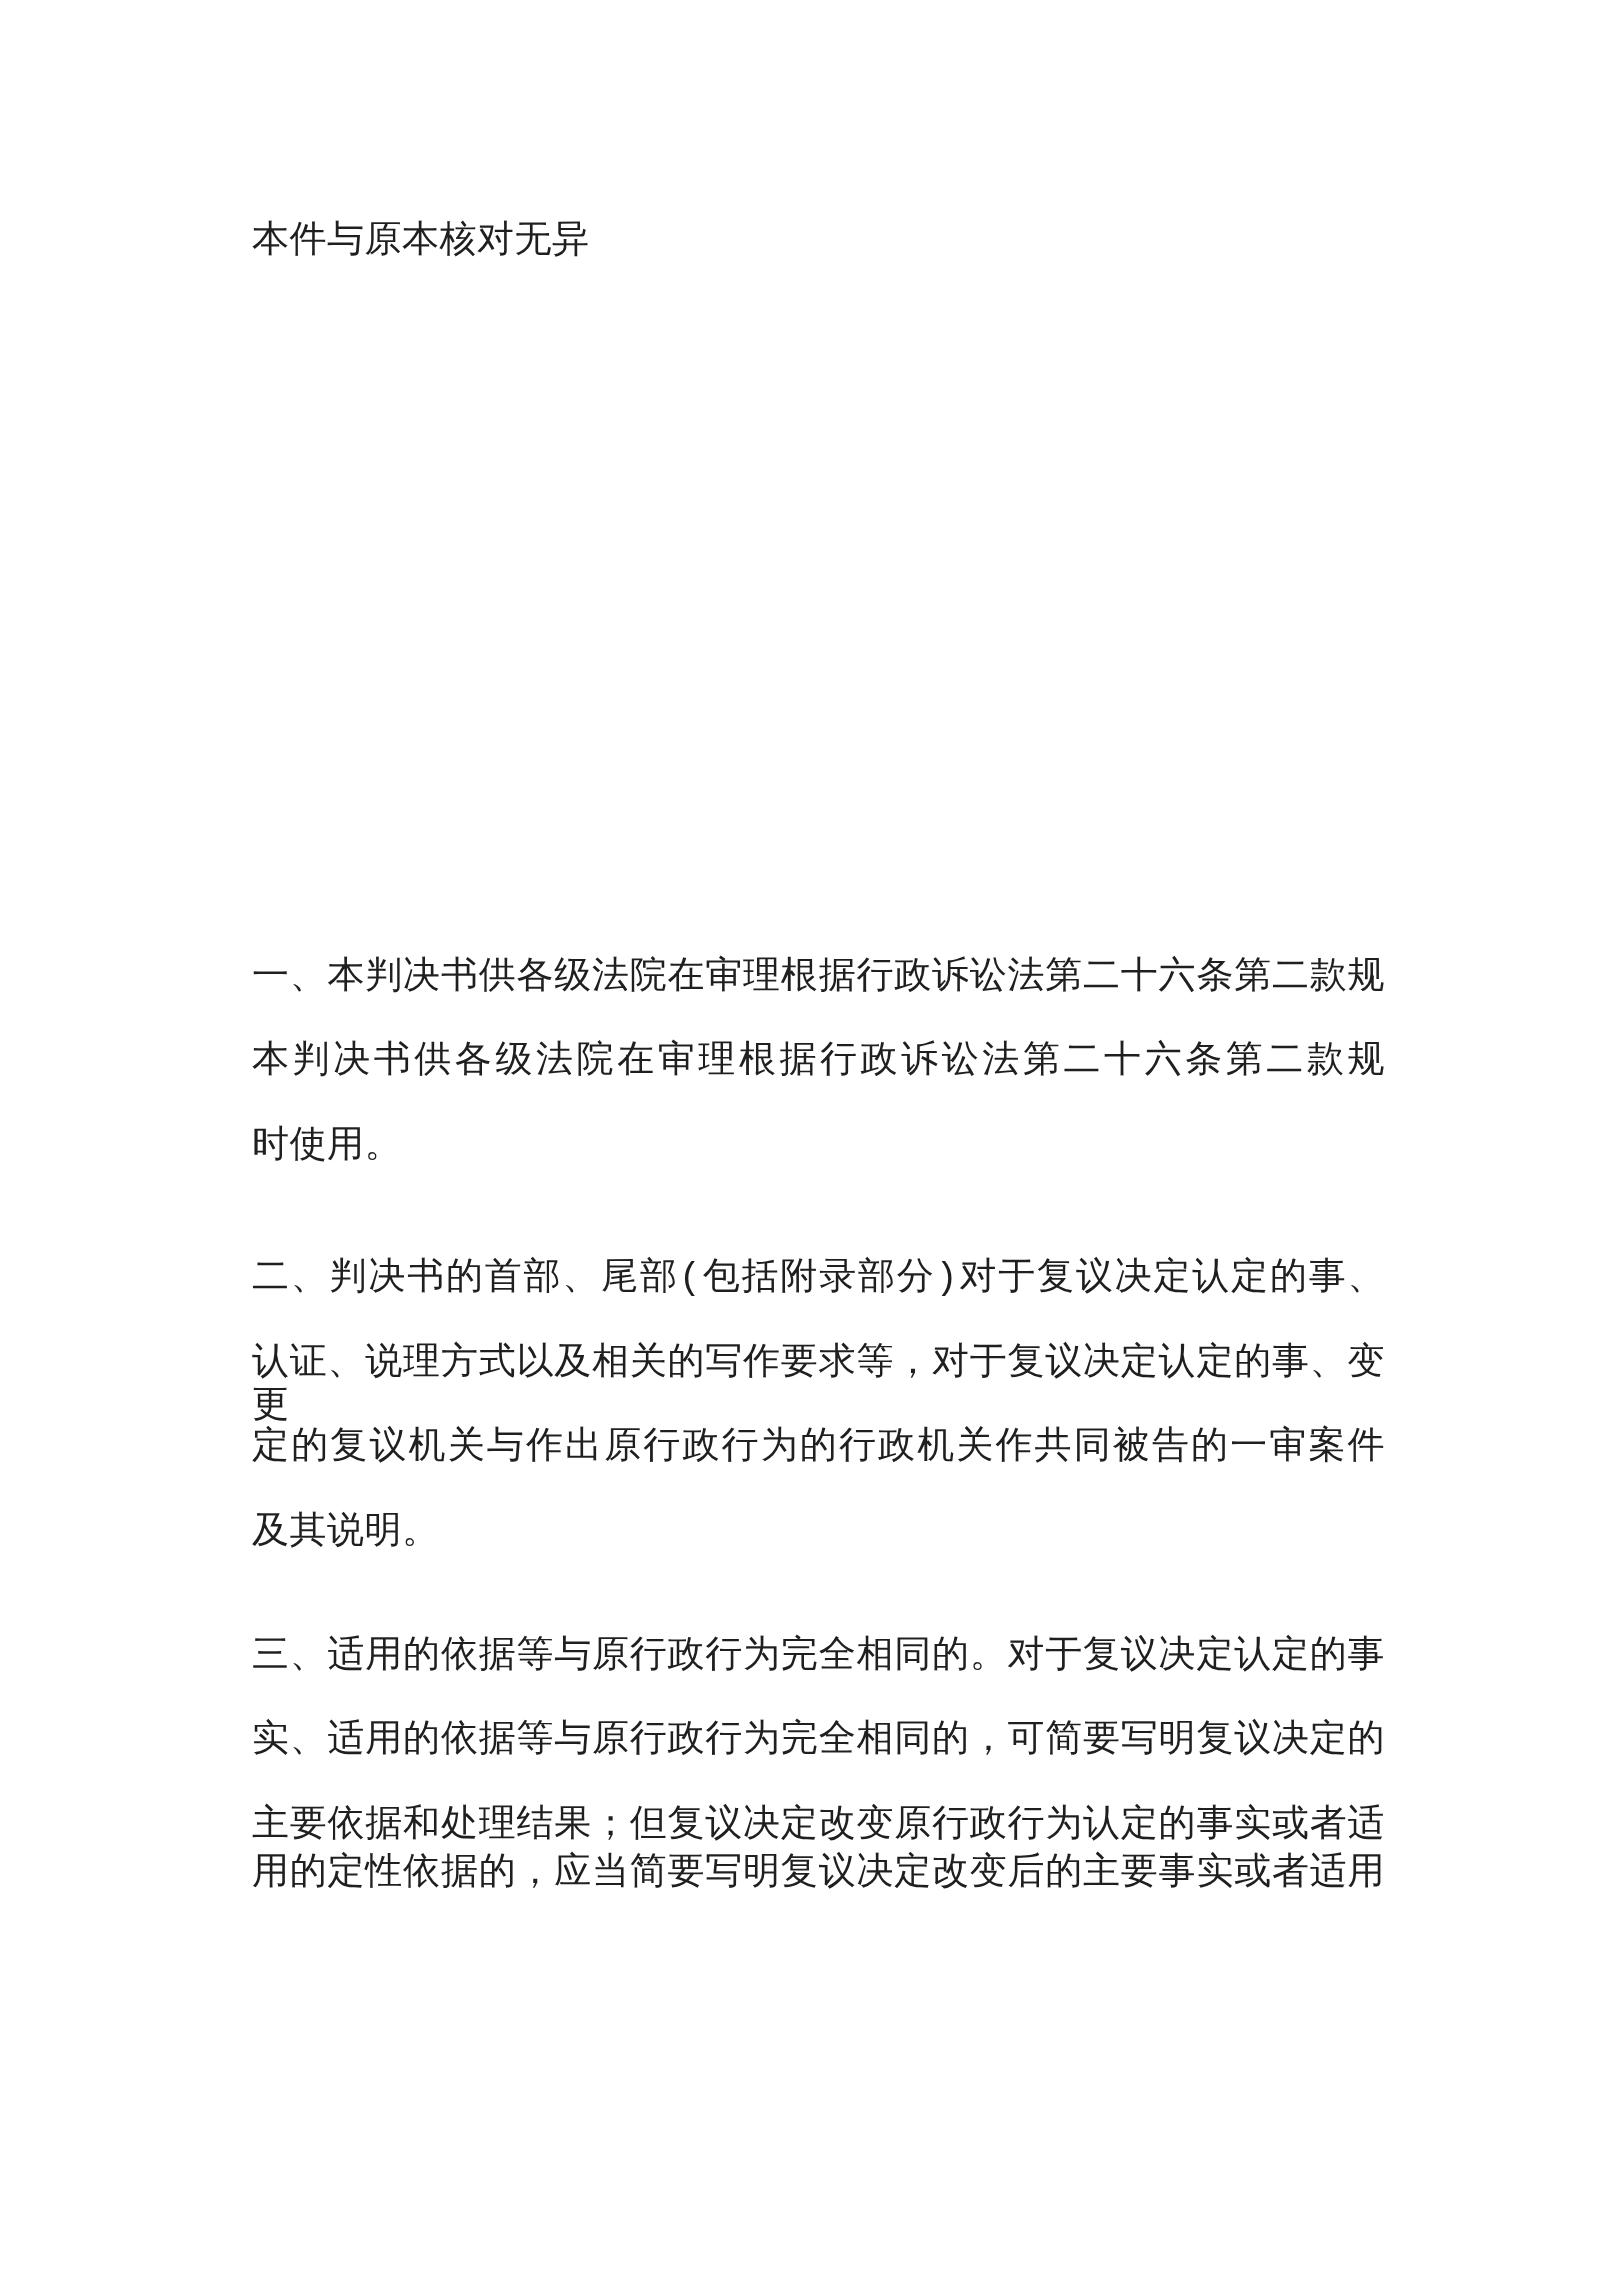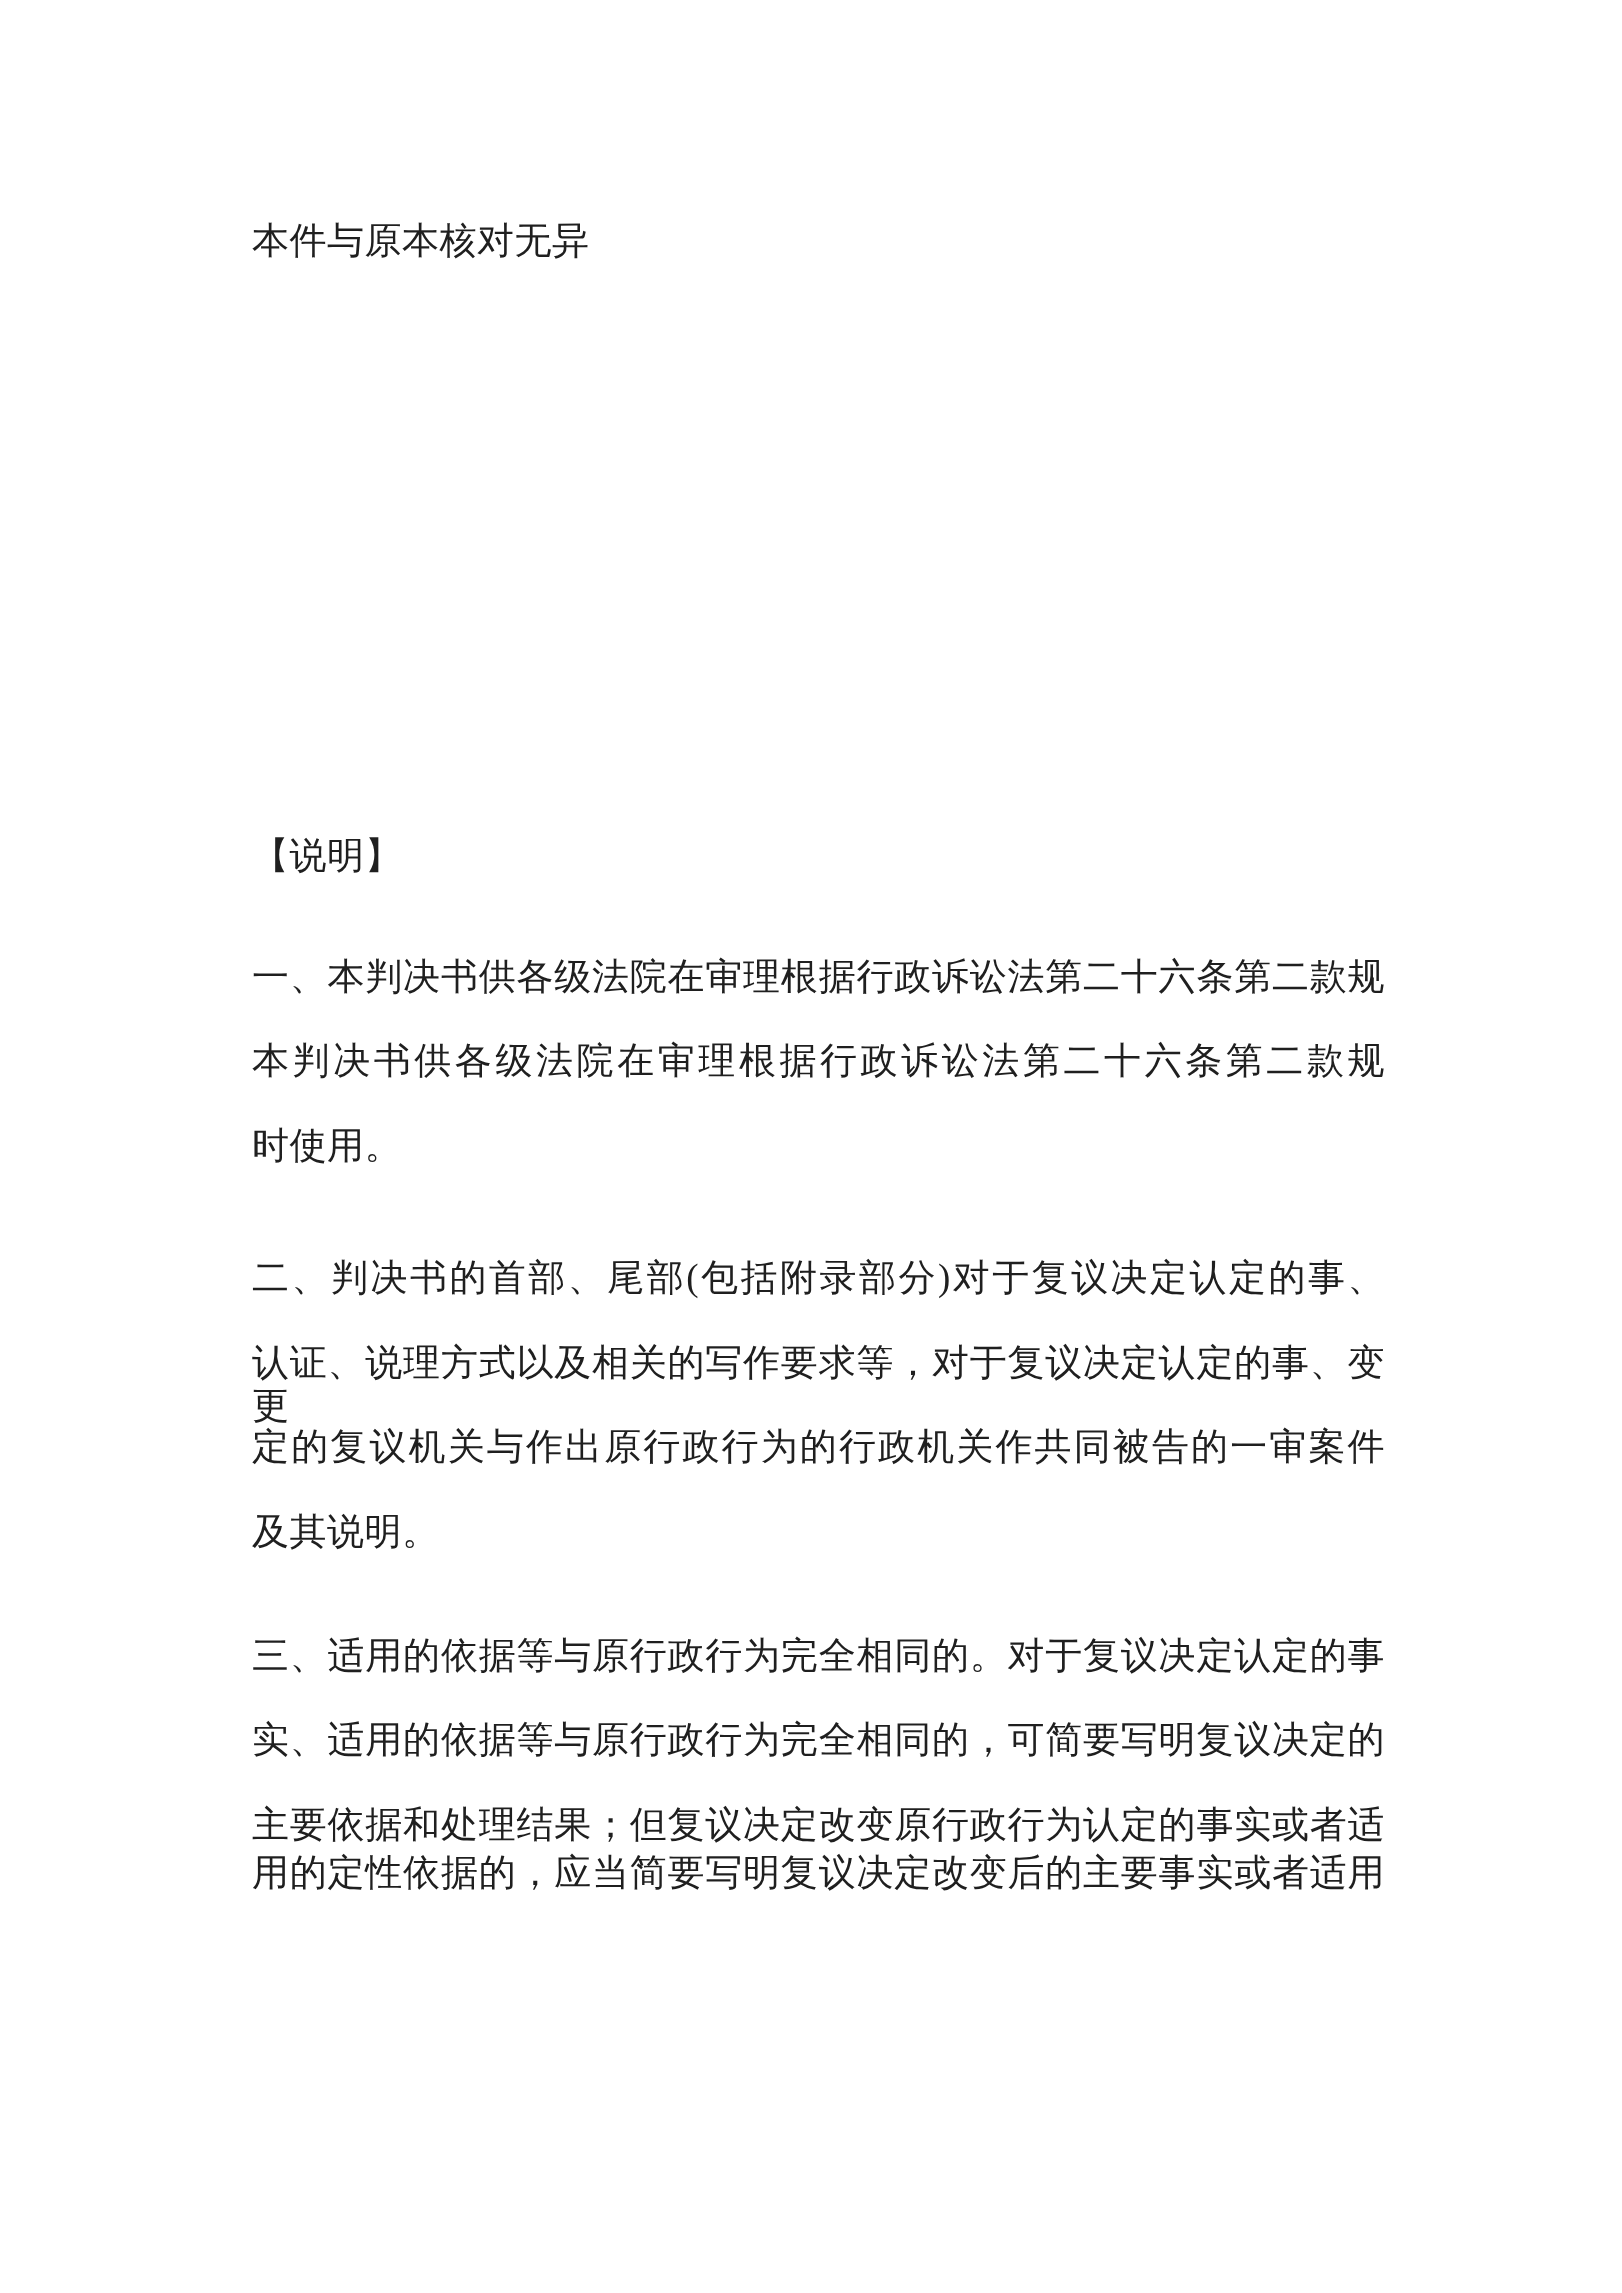--- a/index.html
+++ b/index.html
@@ -10,21 +10,21 @@
     margin:0;
     padding:0;
     background:var(--bg);
   }
   .page{
     position:relative;
     width:1489px;
     height:2294px;
     background:var(--bg);
     overflow:hidden;
-    font-family:Liberation Serif, serif;
+    font-family:Liberation Mono, monospace;
     color:var(--text);
     border-radius:9px;
   }
   .line{
     position:absolute;
     left:252px;
     width:1133px;
     font-size:37px;
     line-height:1.15;
     letter-spacing:0.5px;
@@ -41,21 +41,20 @@
 </style>
 </head>
 <body>
 
 <main class="page">
 
   <div class="line" style="top:220px">本件与原本核对无异</div>
 
 
 
-  <div class="line" style="top:835px">【说明】</div>
 
   <section>
     <div class="line just" style="top:956px">一、本判决书供各级法院在审理根据行政诉讼法第二十六条第二款规</div>
     <div class="line just" style="top:1040px">本判决书供各级法院在审理根据行政诉讼法第二十六条第二款规</div>
     <div class="line" style="top:1125px">时使用。</div>
   </section>
 
   <section>
     <div class="line just" style="top:1257px">二、判决书的首部、尾部(包括附录部分)对于复议决定认定的事、</div>
     <div class="line just" style="top:1342px">认证、说理方式以及相关的写作要求等，对于复议决定认定的事、变更</div>

